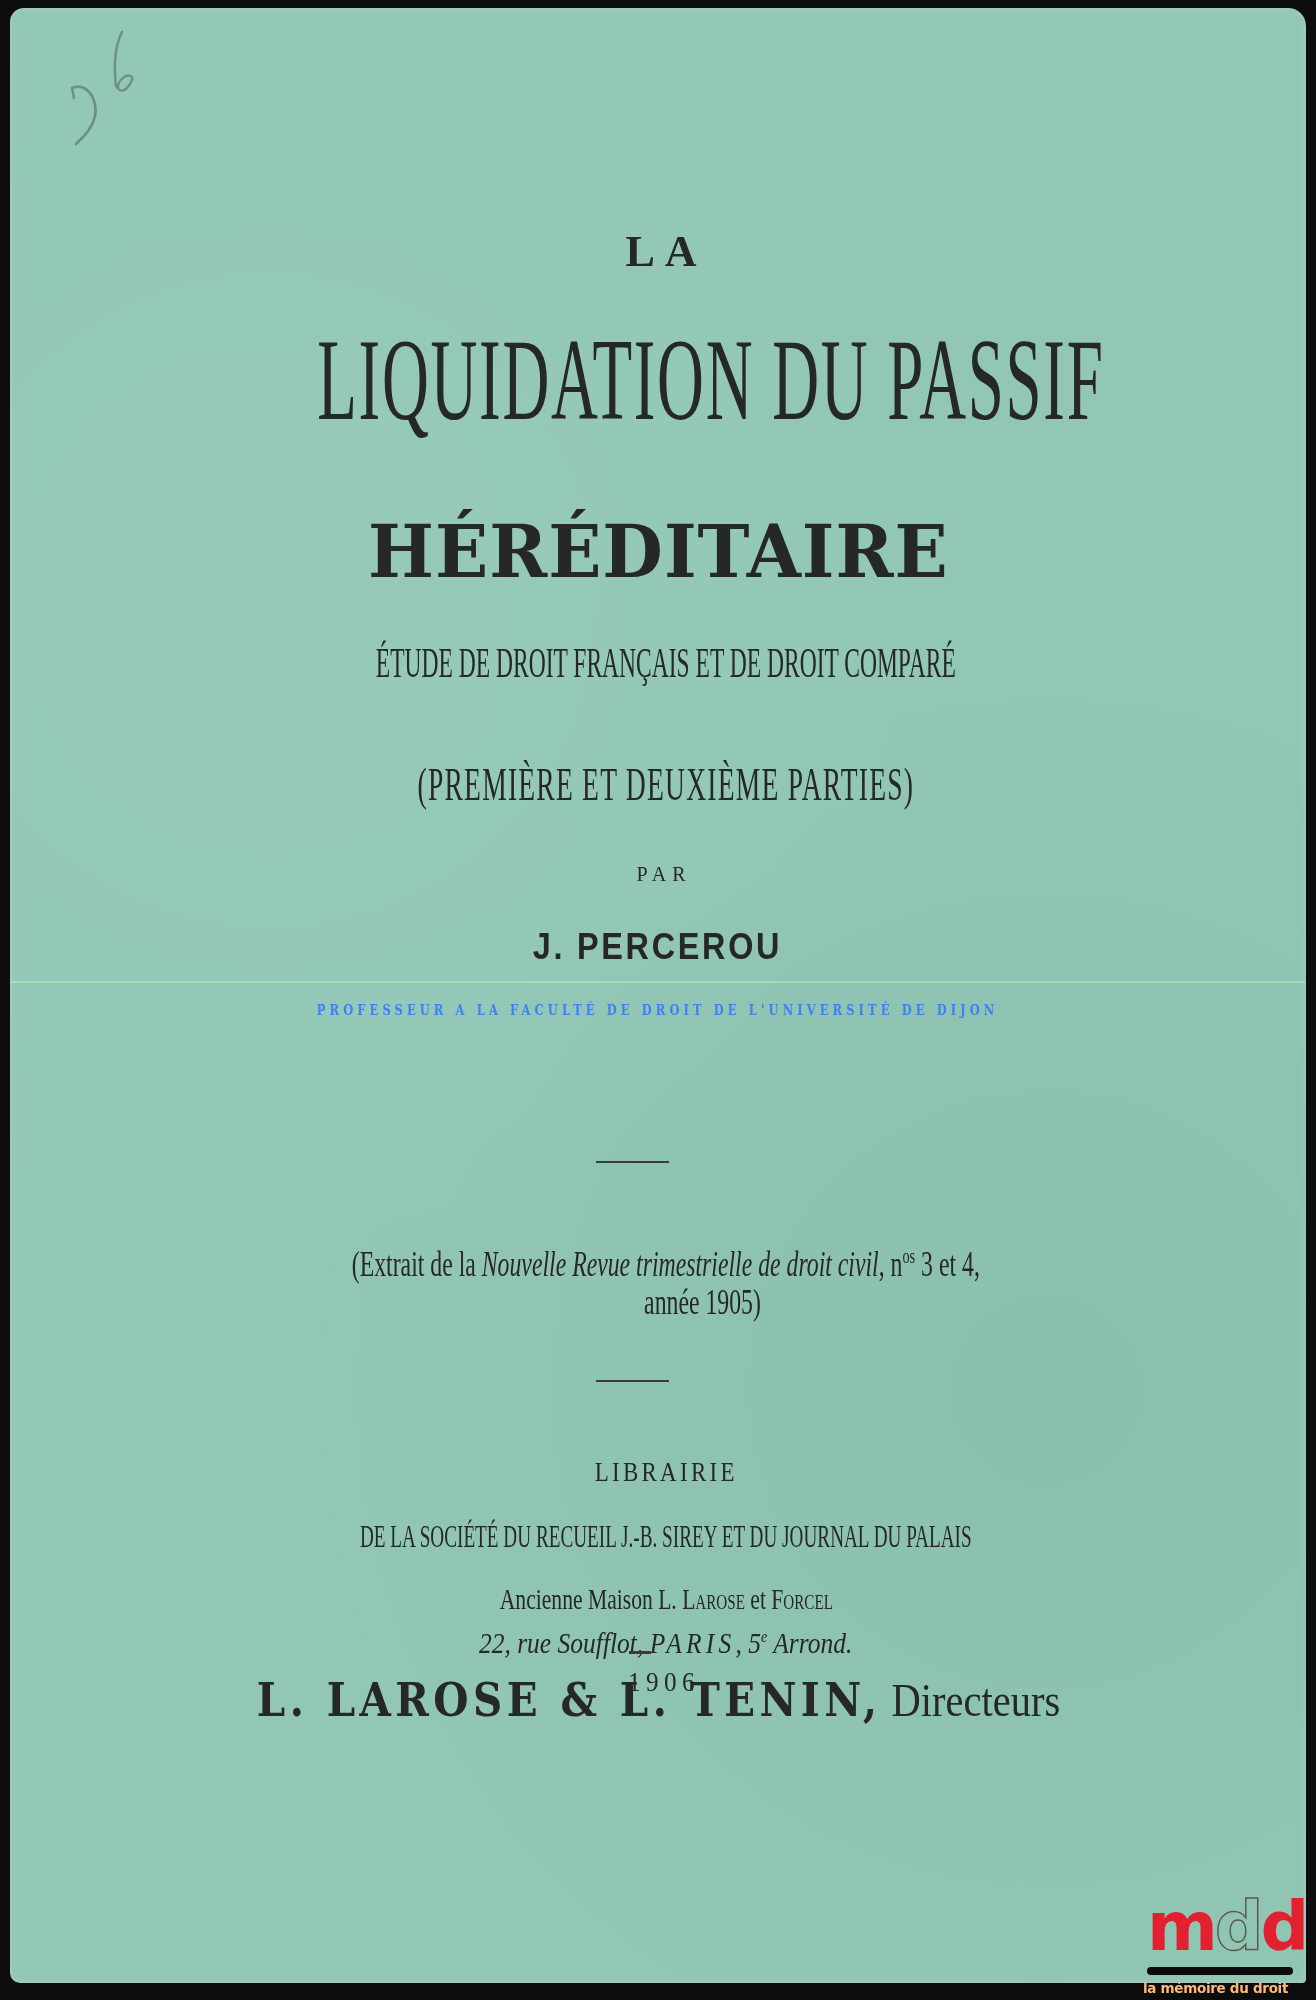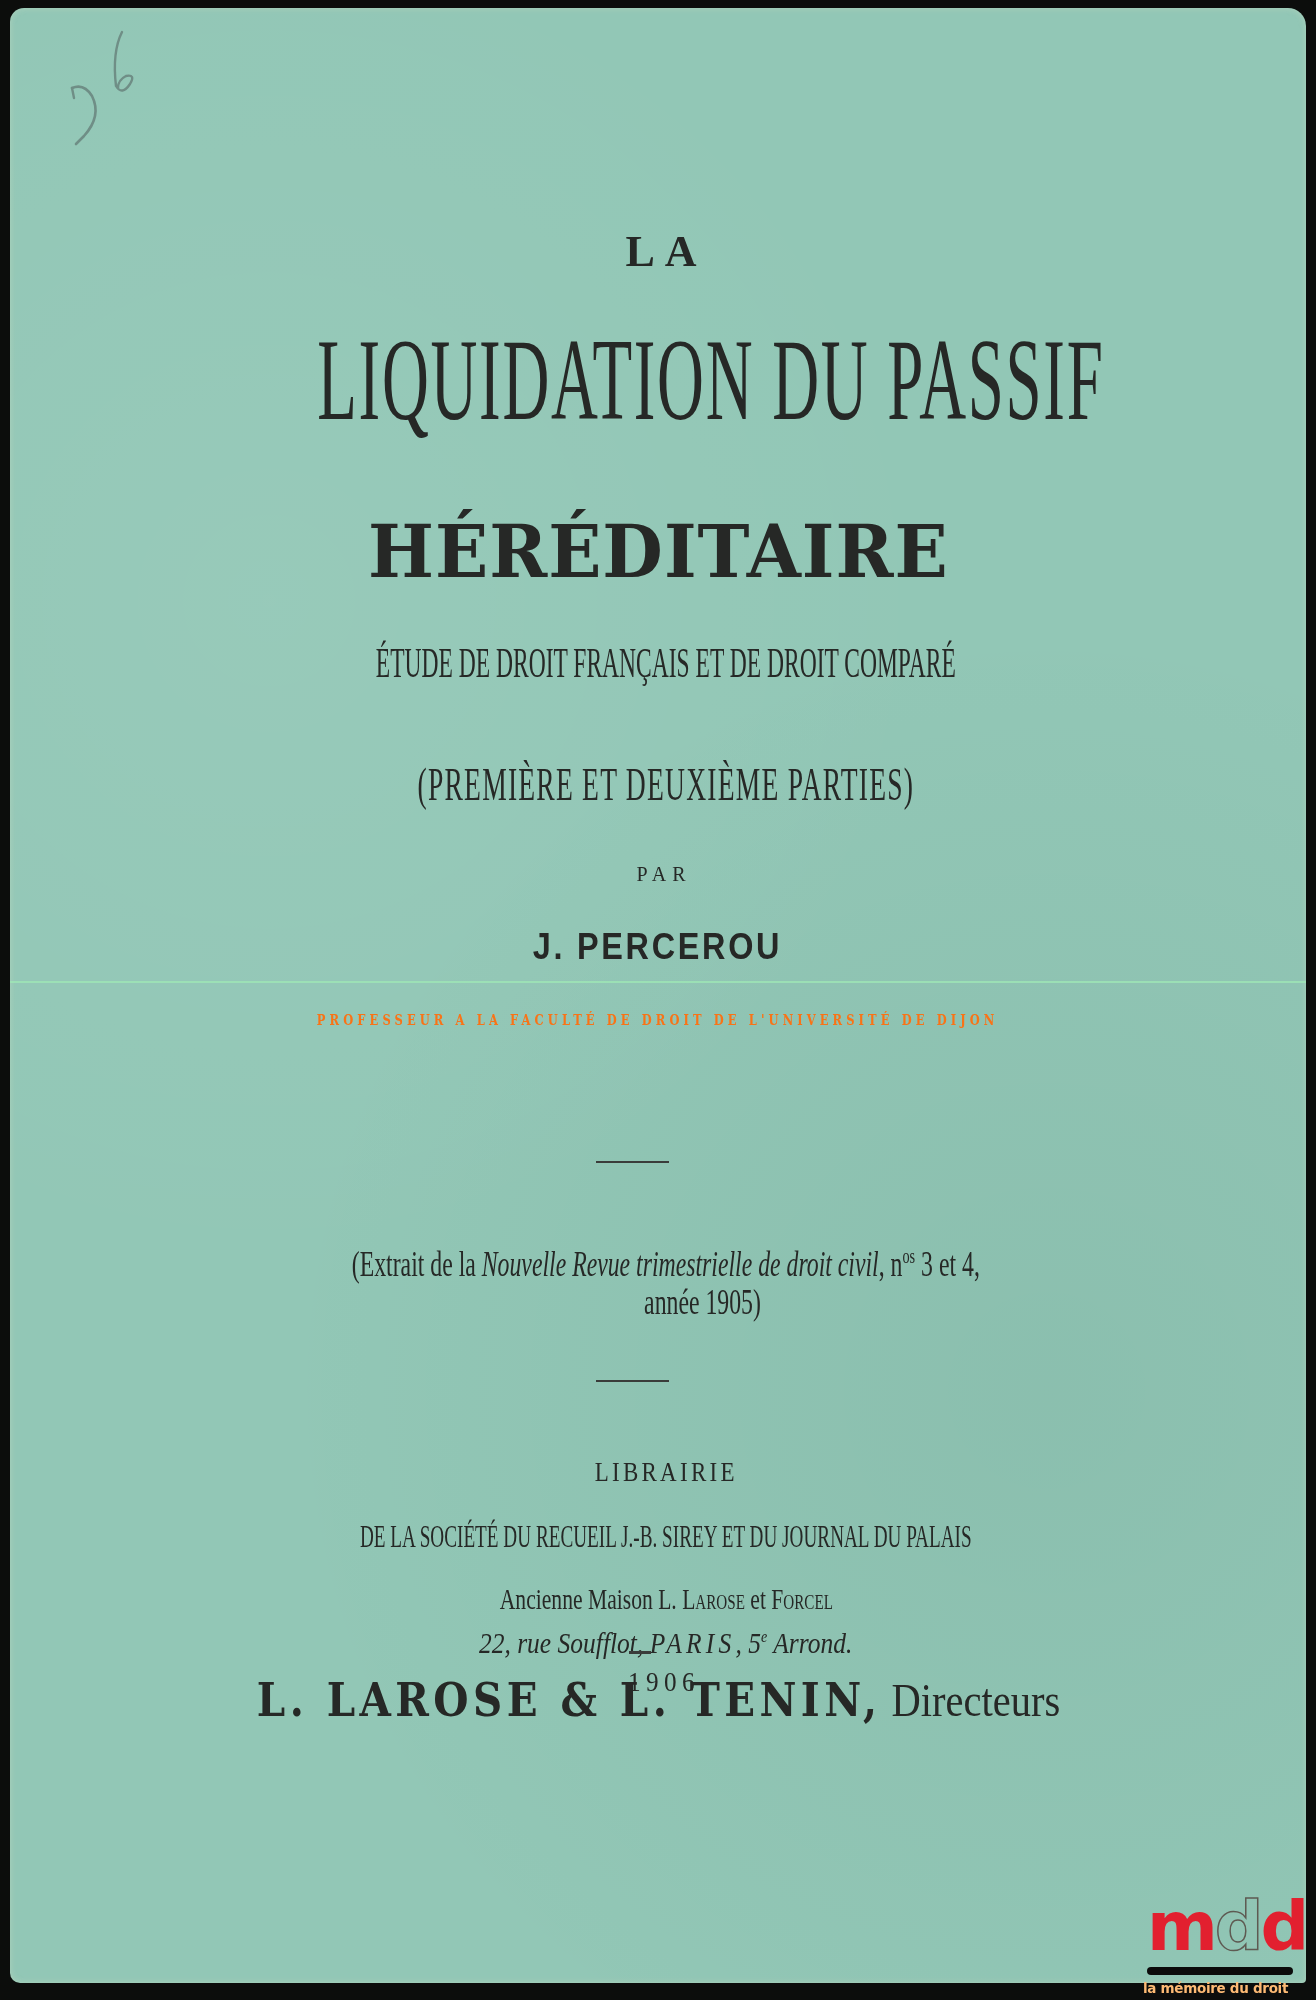--- a/index.html
+++ b/index.html
@@ -25,21 +25,21 @@
   .main-title span { transform:scaleX(0.56); letter-spacing:3px; }
   .heredit { top:468px; font-size:72px; font-weight:bold; line-height:1;margin-top:48px; }
   .heredit span { transform:scaleX(0.97); letter-spacing:1px; }
   .subtitle { top:642px; font-size:42px; line-height:1; }
   .subtitle span { transform:scaleX(0.56); }
   .parties { top:762px; font-size:46px; line-height:1; }
   .parties span { transform:scaleX(0.60); letter-spacing:2px; }
   .par { top:864px; font-size:20px; letter-spacing:6px; line-height:1; padding-left:6px; }
   .author { top:929px; font-size:36px; font-weight:bold; letter-spacing:3px; line-height:1; }
   .author span { transform:scaleX(0.9); }
-  .prof { top:1003px; font-size:14px; letter-spacing:5px; line-height:1; font-weight:bold; color:#f97316;margin-top:10px; }
+  .prof { top:1003px; font-size:14px; letter-spacing:5px; line-height:1; font-weight:bold; color:#3b82f6; }
   .prof span { transform:scaleX(0.82); }
   .rule { position:absolute; height:2px; background:#3a3c3a; }
   .extract1 { top:1246px; font-size:36px; line-height:1; }
   .extract1 span.wrap { transform:scaleX(0.66); }
   .extract2 { top:1284px; font-size:36px; line-height:1;margin-left:36px; }
   .extract2 span.wrap { transform:scaleX(0.66); }
   .ital { font-style:italic; }
   .librairie { top:1458px; font-size:28px; letter-spacing:4px; line-height:1; }
   .librairie span { transform:scaleX(0.82); }
   .societe { top:1520px; font-size:32px; font-weight:normal; line-height:1; }

